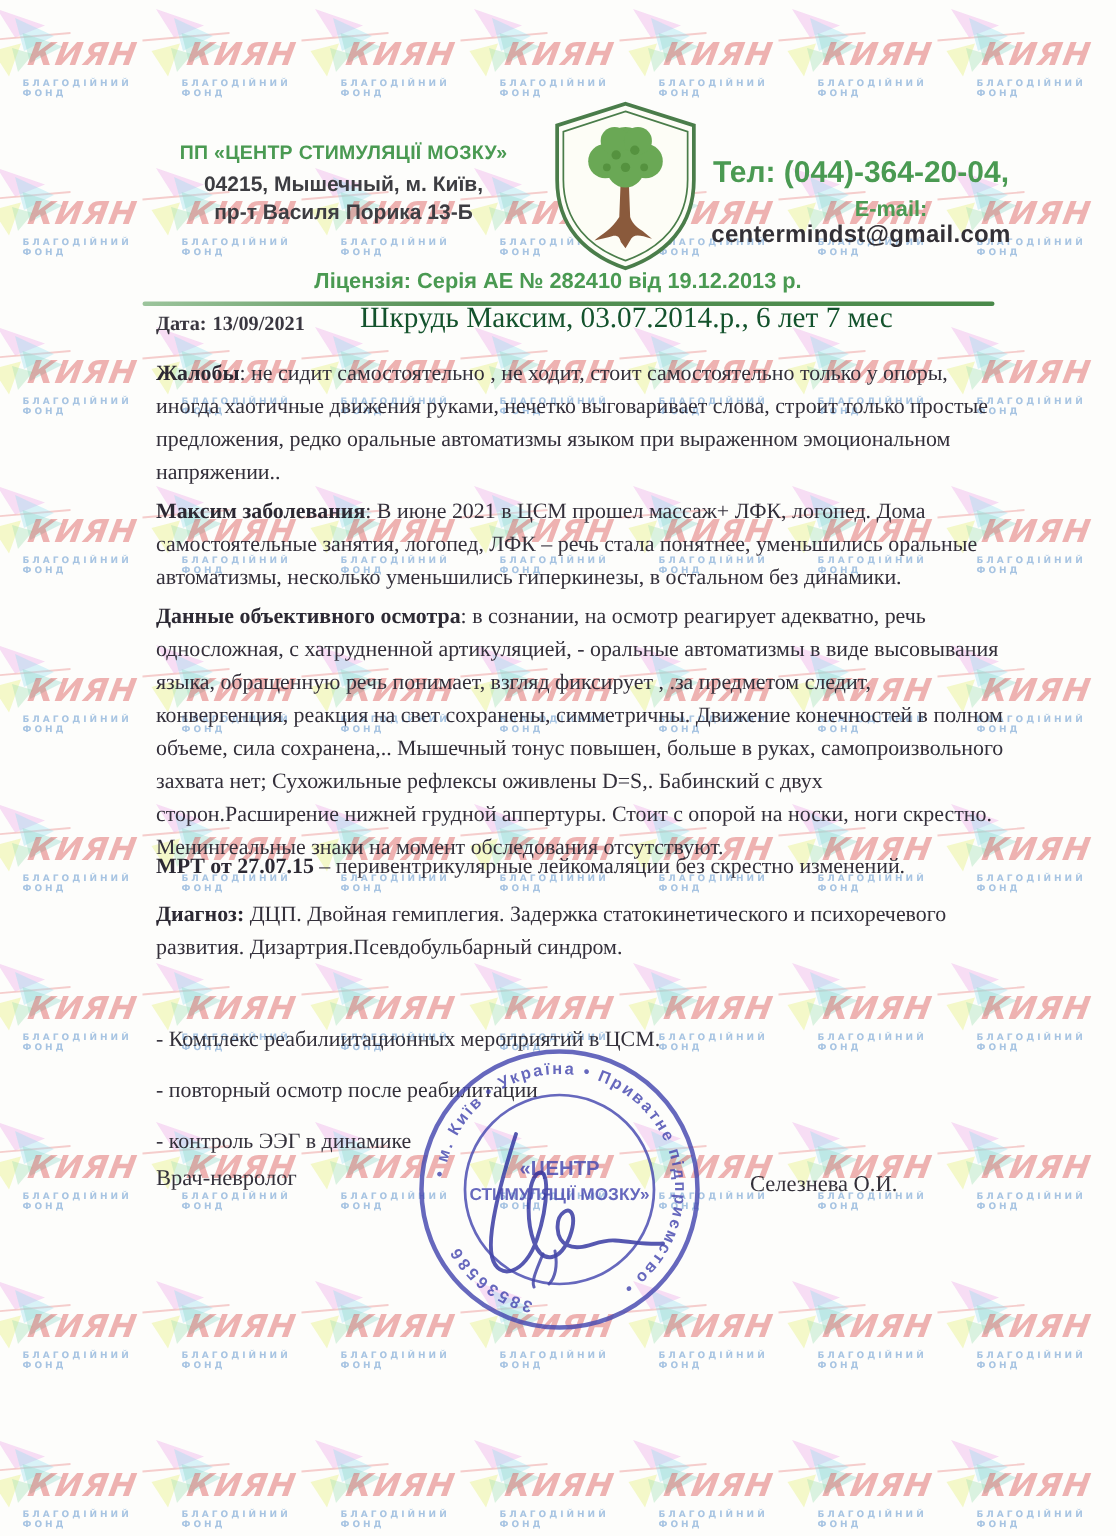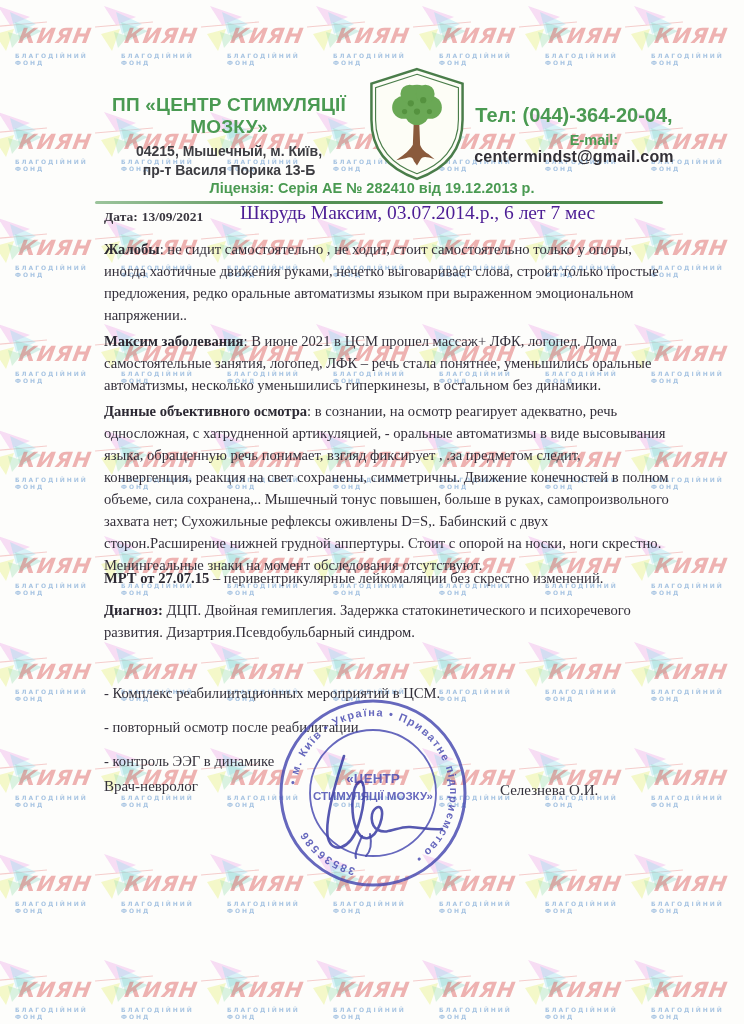--- a/index.html
+++ b/index.html
@@ -27,21 +27,21 @@
     color:rgba(96,150,205,.55);
   }
 
   
   .content { position:absolute; inset:0; z-index:1; }
 
   .company-block {
     position:absolute; left:98px; top:94px; width:262px; text-align:center;
     font-family:"Liberation Sans", sans-serif; font-weight:bold;
   }
-  .company-name { color:#4a9a52; font-size:19px; letter-spacing:.2px; margin-bottom:4px; }
+  .company-name { color:#4a9a52; font-size:13px; letter-spacing:.2px; margin-bottom:4px; }
   .company-addr { color:#3d3d42; font-size:14px; line-height:19px; }
 
   .logo-shield { position:absolute; left:364px; top:66px; }
 
   .contact-block {
     position:absolute; left:440px; top:104px; width:268px; text-align:center;
     font-family:"Liberation Sans", sans-serif; font-weight:bold;
   }
   .phone { color:#4a9a52; font-size:20px; margin-bottom:5px; }
   .email-row { font-size:14.5px; }
@@ -55,21 +55,21 @@
   }
   .green-rule {
     position:absolute; left:95px; top:201px; width:568px; height:3px;
     background:linear-gradient(to right, #9cc49c, #559055 35%, #4a8a4a);
     border-radius:2px;
   }
 
   .date-row { position:absolute; left:104px; top:207px; width:600px; }
   .date-label, .date-value { font-weight:bold; font-size:13.5px; color:#3a3740; }
   .patient-line {
-    position:absolute; left:136px; top:-5px; font-size:19.5px; color:#4c1d95;
+    position:absolute; left:136px; top:-5px; font-size:19.5px; color:#14532d;
     white-space:nowrap;
   }
 
   .body-text { font-size:14.6px; line-height:22px; color:#332f3a; }
   .sec { position:absolute; left:104px; width:566px; }
   .sec b { color:#2c2933; }
   .sec-complaints { top:238px; }
   .sec-anamnesis  { top:330px; }
   .sec-exam       { top:400px; }
   .sec-mrt        { top:567px; }

